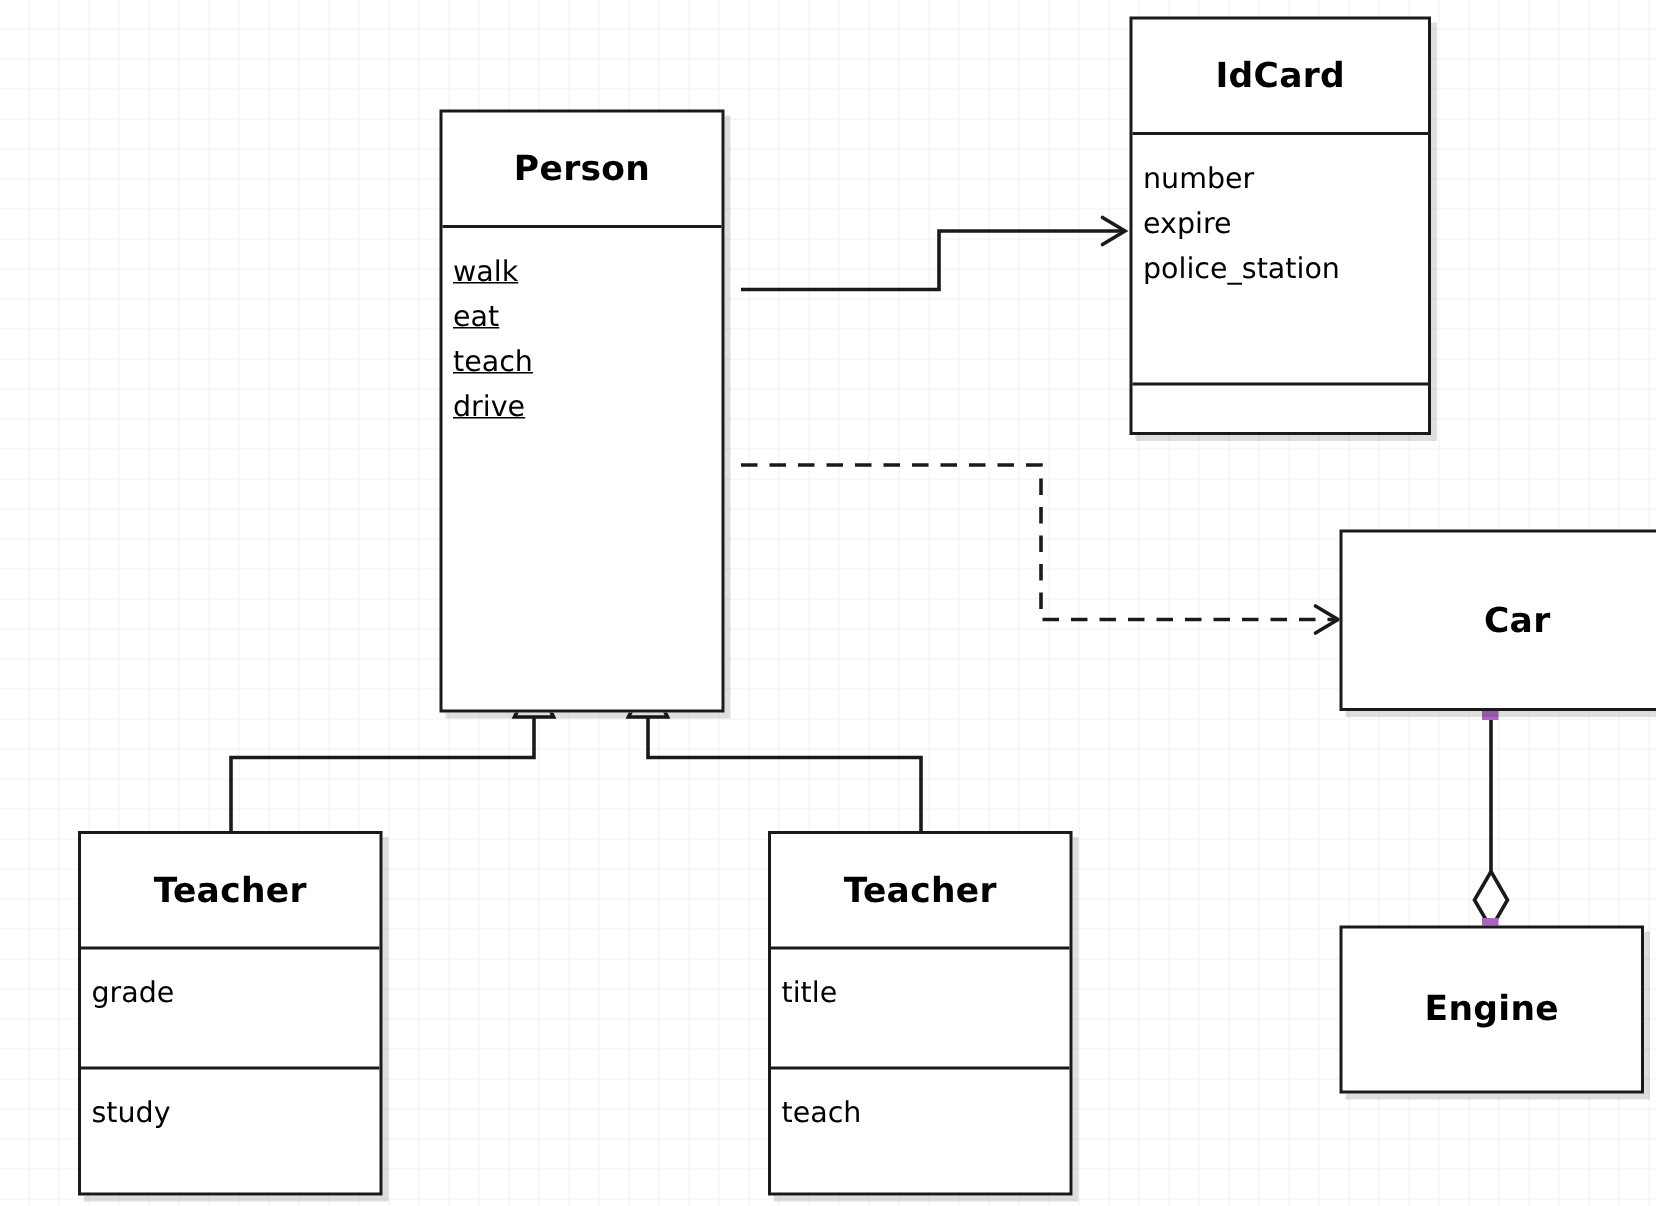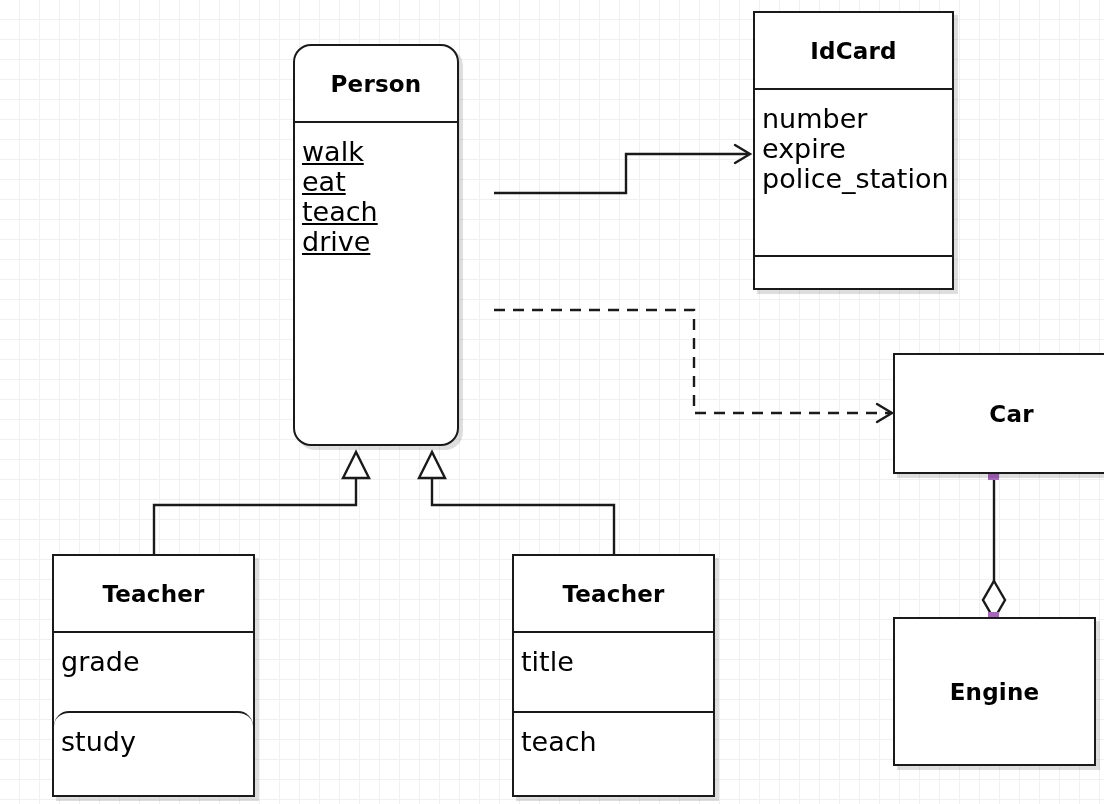--- a/index.html
+++ b/index.html
@@ -47,21 +47,21 @@
     justify-content: center;
     font-weight: bold;
     font-size: 23px;
     color: #000000;
     letter-spacing: 0.2px;
   }
   .cls-section {
     box-sizing: border-box;
     border-top: 2px solid #1a1a1a;
     padding: 14px 0 10px 7px;
-    font-size: 27px;
+    font-size: 19px;
     line-height: 30px;
     color: #000000;
   }
   .cls-section.empty {
     padding: 0;
   }
   .attr-line {
     white-space: pre;
   }
   .title-only {
@@ -105,21 +105,21 @@
 
     <g>
       <path d="M 994 474 L 994 584" fill="none" stroke="#1a1a1a" stroke-width="2.4"></path>
       <polygon points="994,581 1005,600 994,619 983,600" fill="#ffffff" stroke="#1a1a1a" stroke-width="2.4" stroke-linejoin="miter"></polygon>
     </g>
   </svg>
 
   <div class="purple-dot" style="left:988px; top:469px;"></div>
   <div class="purple-dot" style="left:988px; top:612px;"></div>
 
-  <div class="uml-class" style="left:293px; top:44px; width:166px; height:402px;border-radius:18px;">
+  <div class="uml-class" style="left:293px; top:73px; width:190px; height:402px;">
     <div class="cls-title" style="height:75px;">Person</div>
     <div class="cls-section" style="flex:1;text-decoration:underline;">
       <div class="attr-line">walk</div>
       <div class="attr-line">eat</div>
       <div class="attr-line">teach</div>
       <div class="attr-line">drive</div>
     </div>
   </div>
 
   <div class="uml-class" style="left:753px; top:11px; width:201px; height:279px;">
@@ -129,30 +129,30 @@
       <div class="attr-line">expire</div>
       <div class="attr-line">police_station</div>
     </div>
     <div class="cls-section empty" style="flex:1;"></div>
   </div>
 
   <div class="uml-class" style="left:893px; top:353px; width:237px; height:121px;">
     <div class="cls-title title-only">Car</div>
   </div>
 
-  <div class="uml-class" style="left:893px; top:617px; width:203px; height:149px;">
+  <div class="uml-class" style="left:893px; top:617px; width:203px; height:112px;">
     <div class="cls-title title-only">Engine</div>
   </div>
 
   <div class="uml-class" style="left:52px; top:554px; width:203px; height:243px;">
     <div class="cls-title" style="height:75px;">Teacher</div>
     <div class="cls-section" style="height:80px;">
       <div class="attr-line">grade</div>
     </div>
-    <div class="cls-section" style="flex:1;border-radius:15px;">
+    <div class="cls-section" style="flex:1;">
       <div class="attr-line">study</div>
     </div>
   </div>
 
   <div class="uml-class" style="left:512px; top:554px; width:203px; height:243px;">
     <div class="cls-title" style="height:75px;text-align:center;">Teacher</div>
     <div class="cls-section" style="height:80px;">
       <div class="attr-line">title</div>
     </div>
     <div class="cls-section" style="flex:1;">

